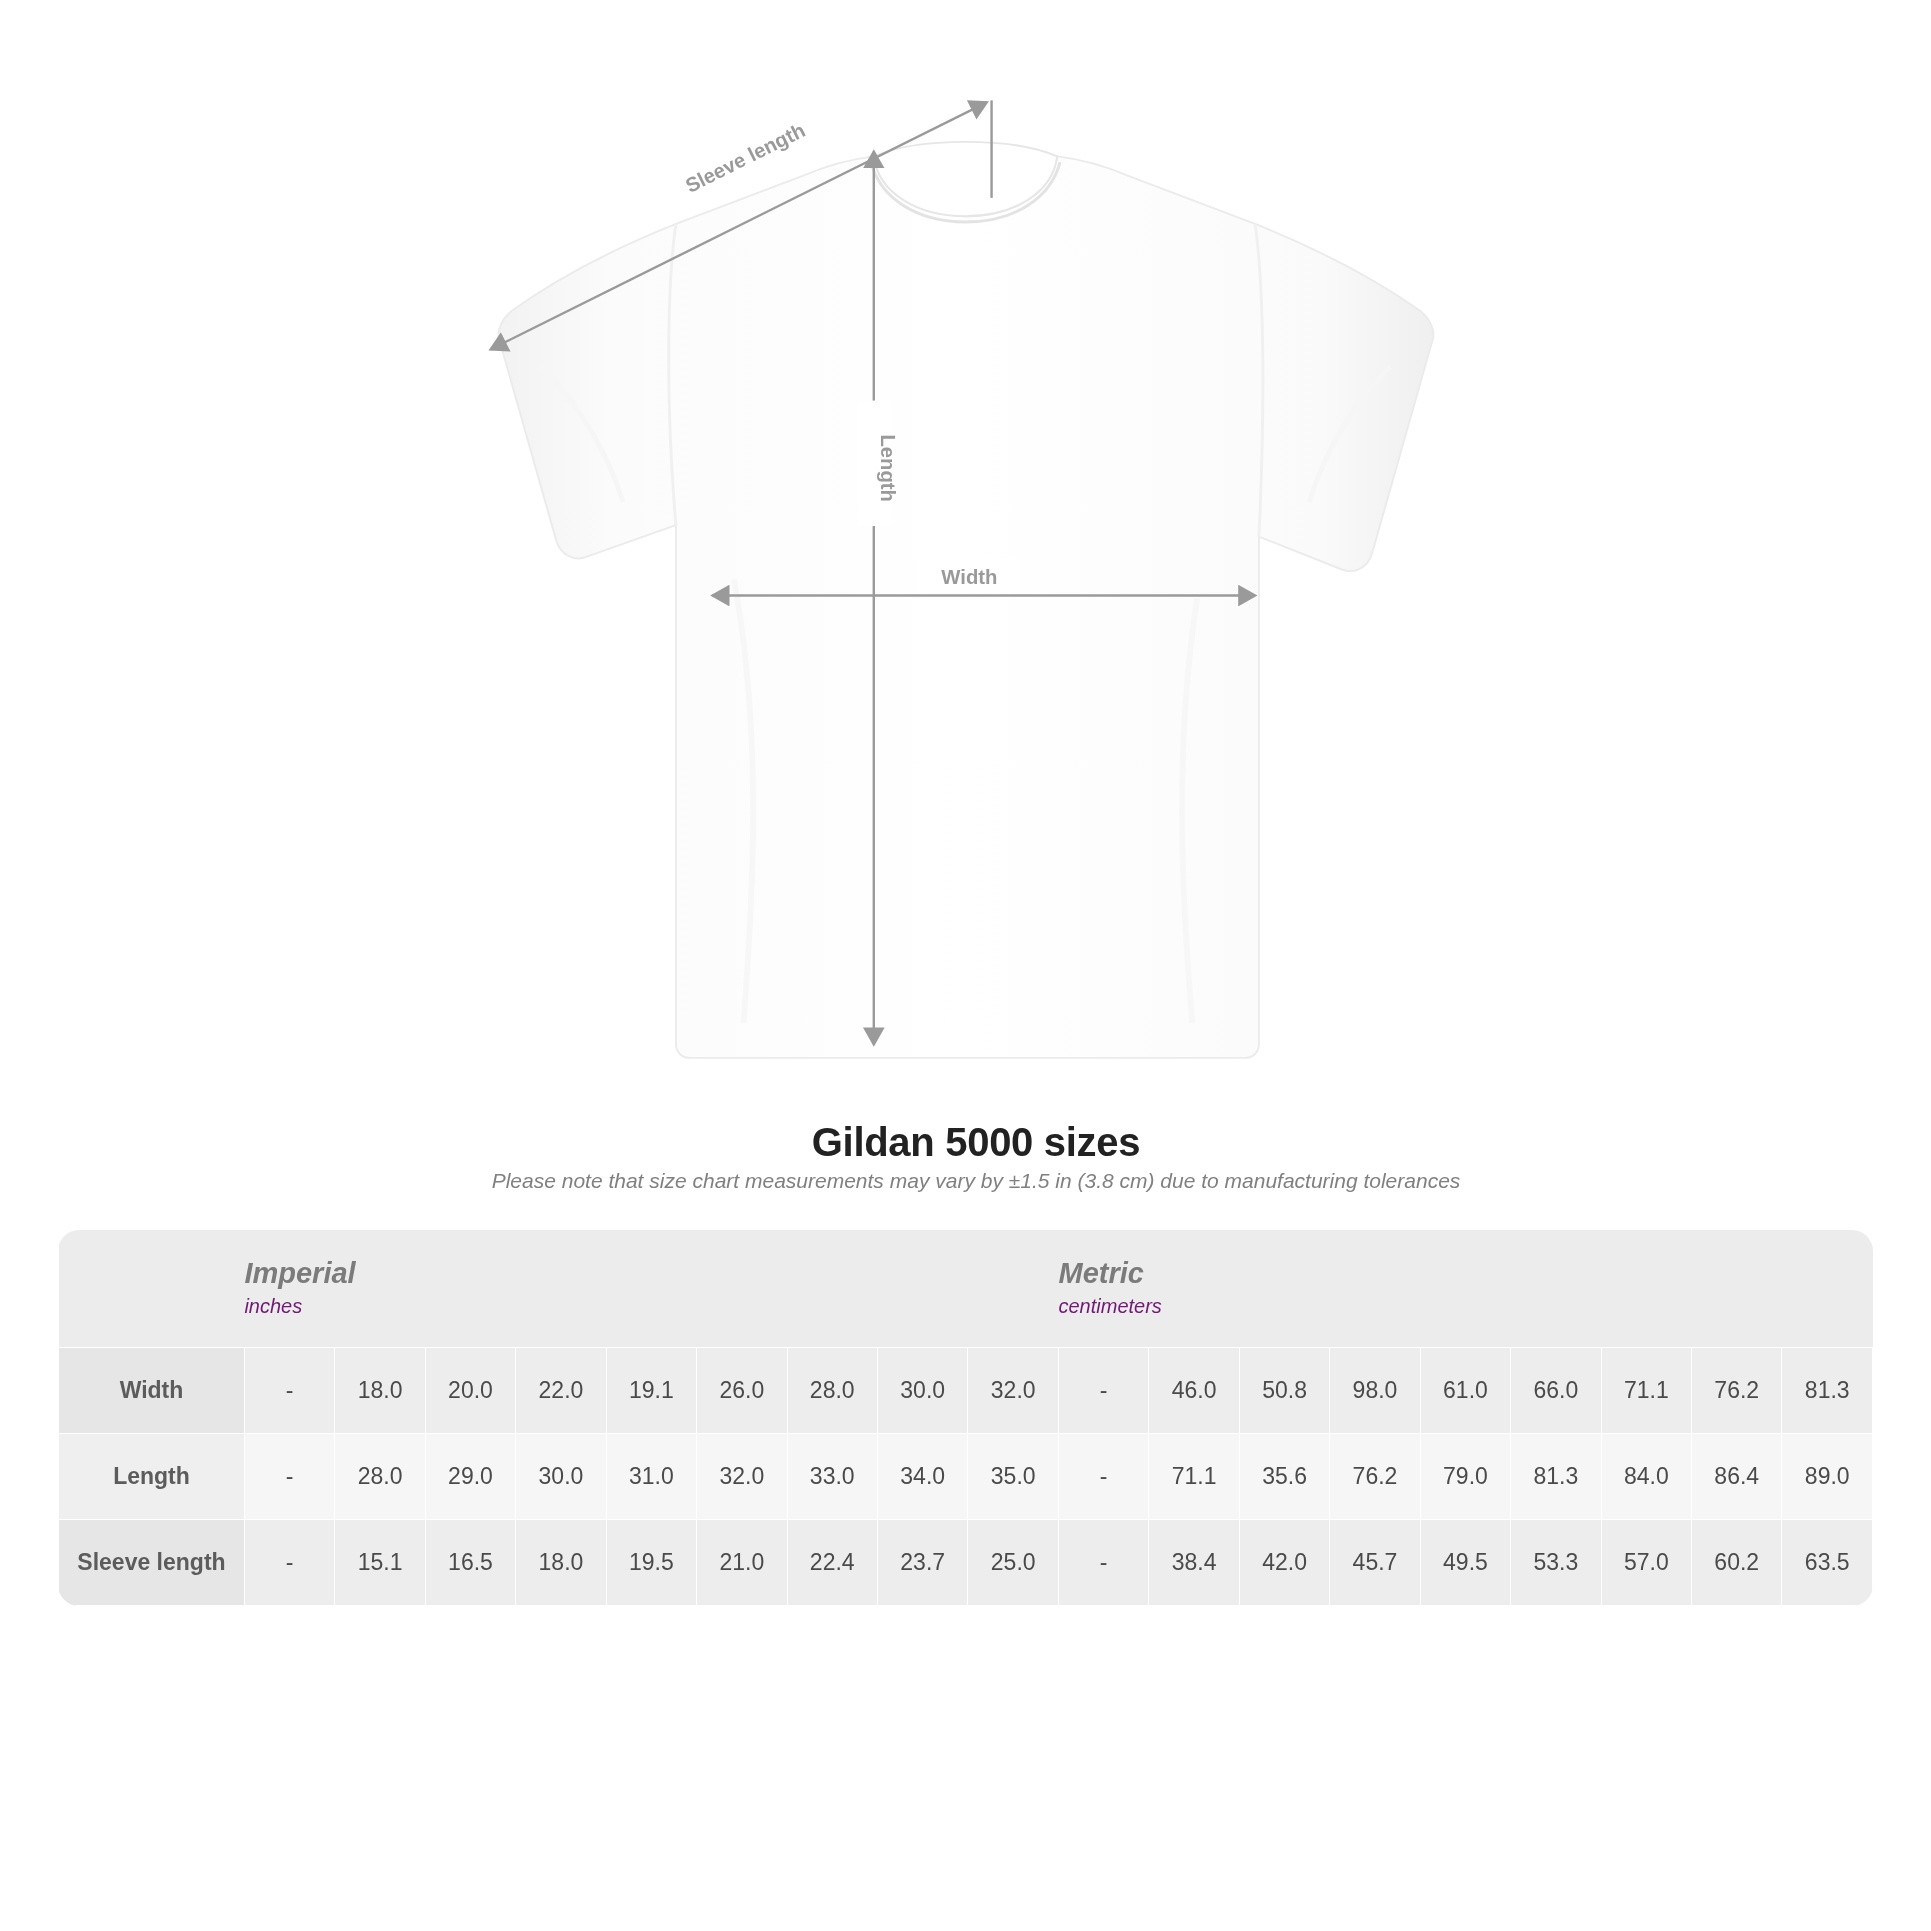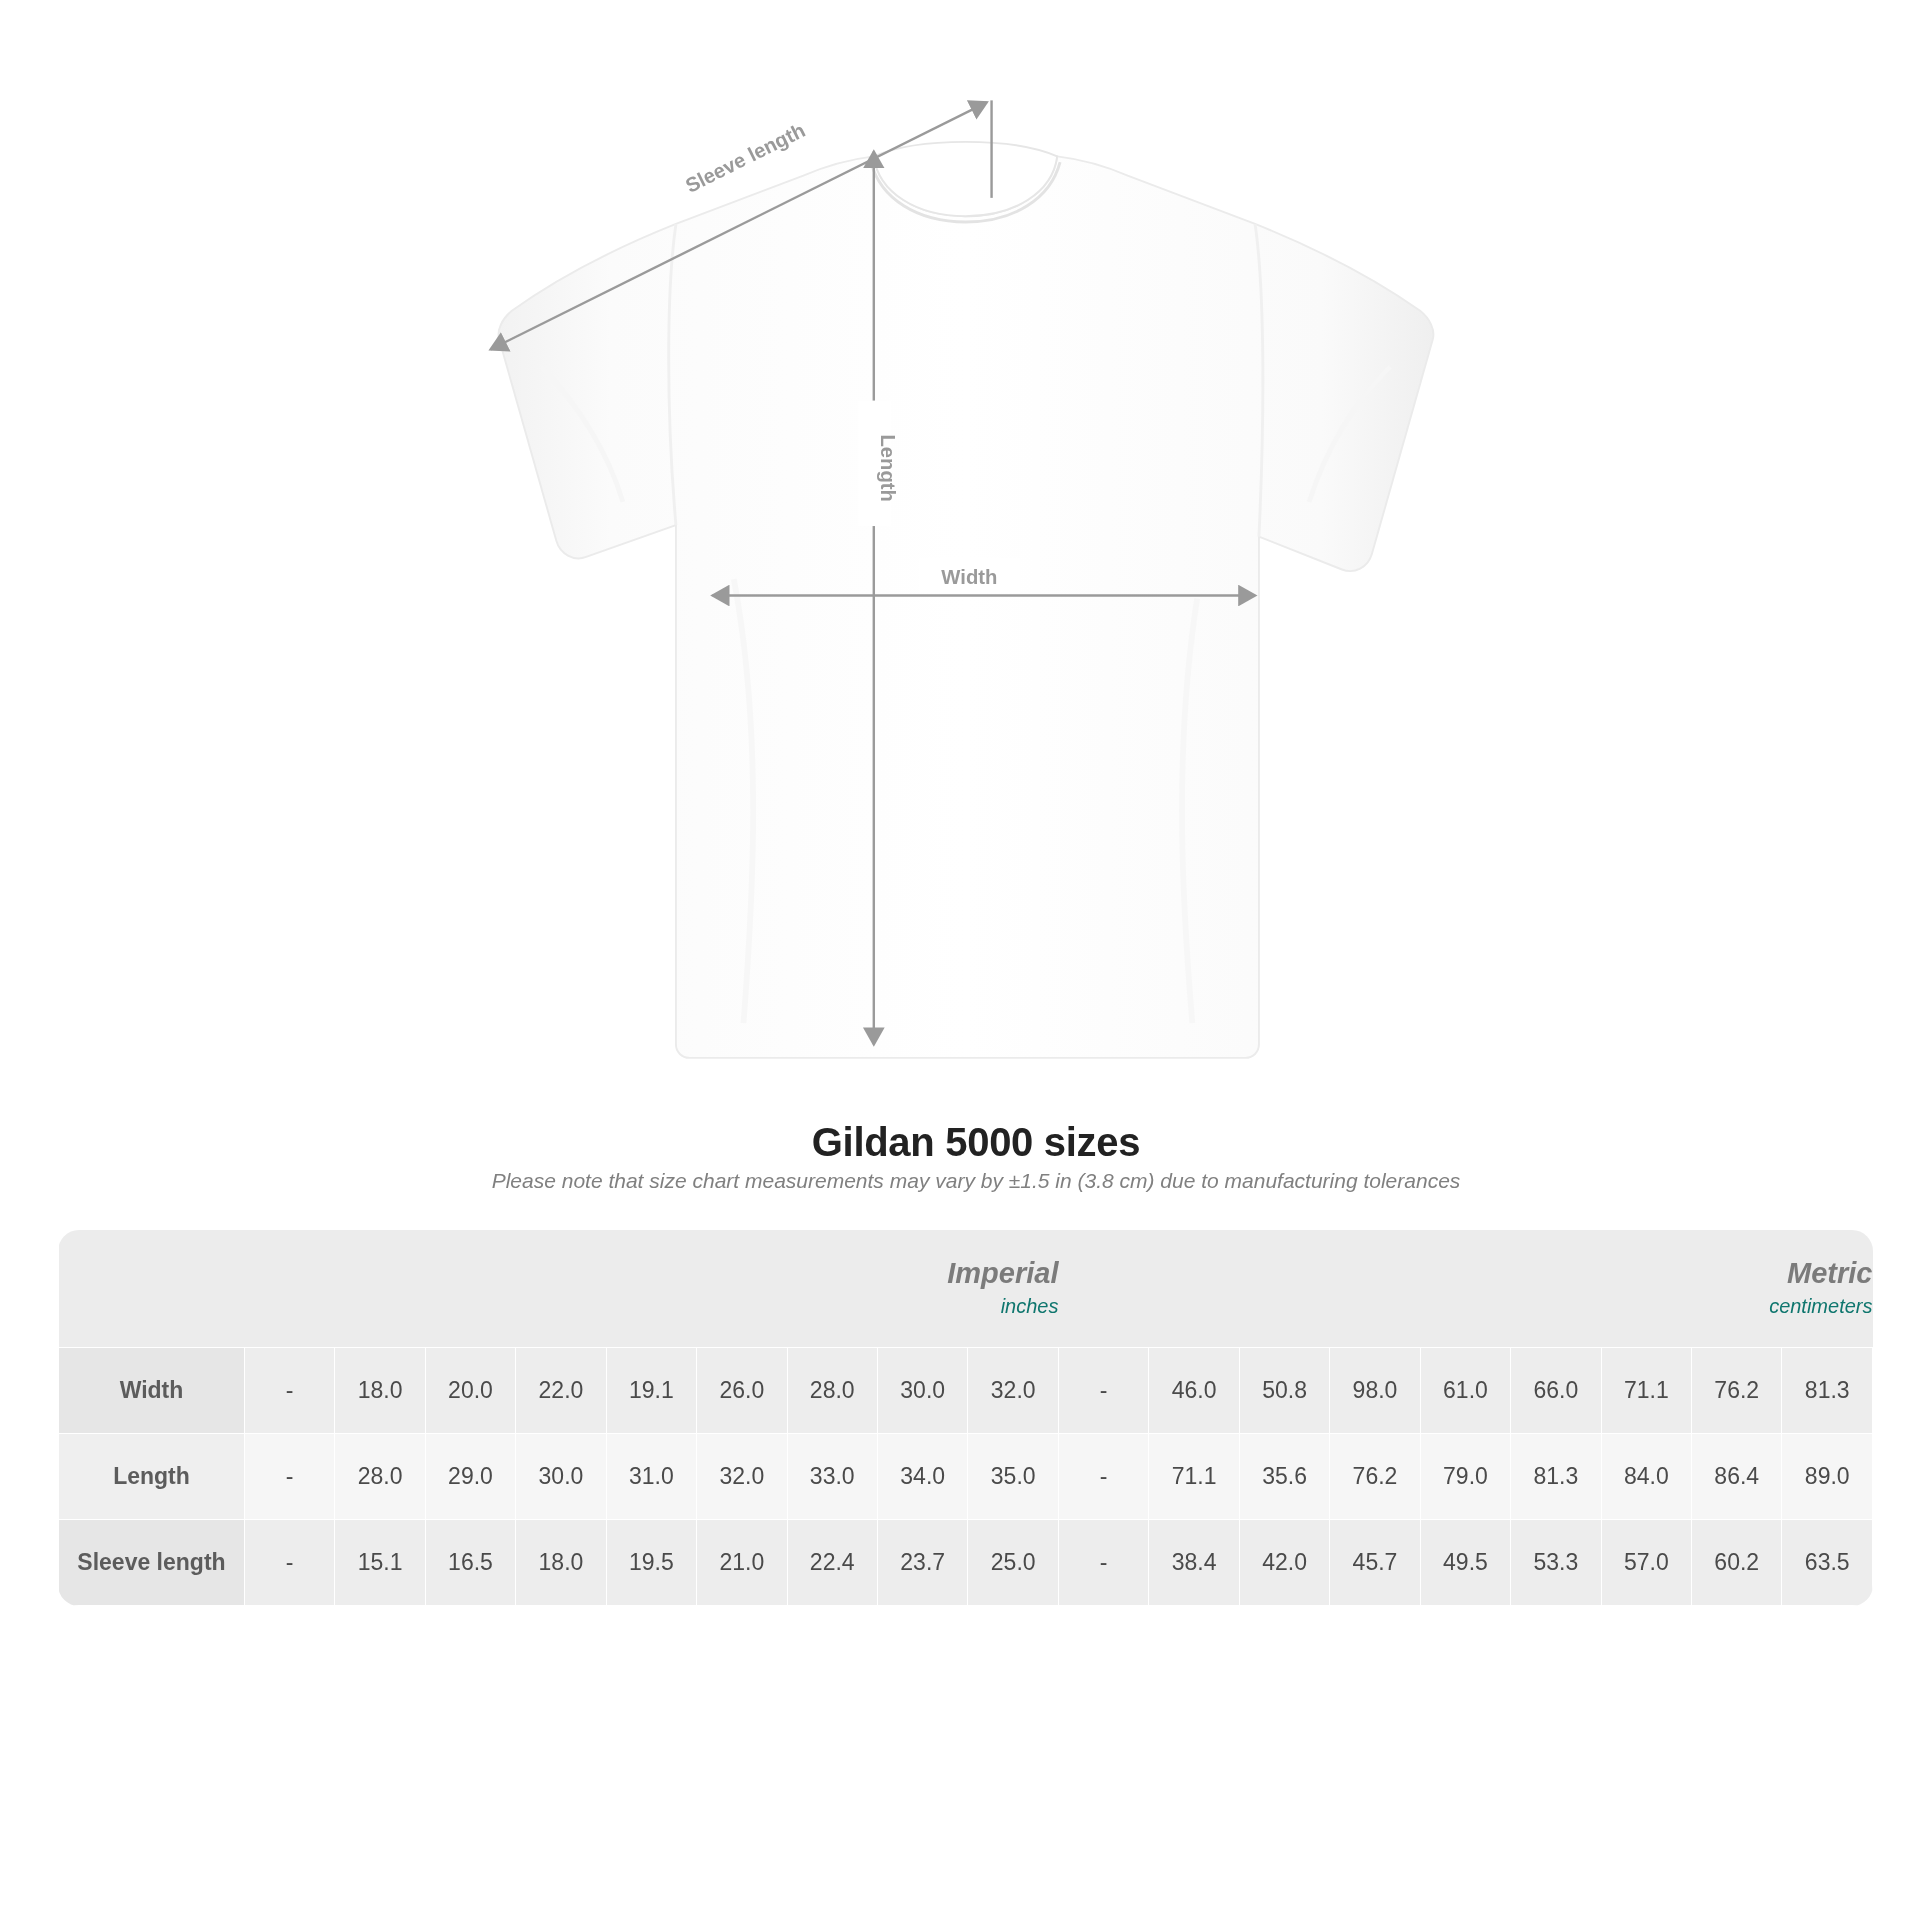--- a/index.html
+++ b/index.html
@@ -53,33 +53,33 @@
     overflow: hidden;
   }
   table.size-table {
     width: 1815px;
     border-collapse: collapse;
     table-layout: fixed;
   }
   table.size-table tr.unit-row td {
     background: #ececec;
     padding: 27px 0 29px 0;
-    text-align: right;
+    text-align: left;
     vertical-align: middle;
   }
   .unit-name {
     font-size: 29px;
     font-weight: bold;
     font-style: italic;
     color: #7b7b7b;
   }
   .unit-sub {
     font-size: 20px;
     font-style: italic;
-    color: #0f766e;
+    color: #701a75;
     margin-top: 5.8px;
   }
 
   table.size-table th, table.size-table td {
     border: 1px solid #ffffff;
   }
   table.size-table tr.unit-row td { border: none; }
 
   .hdr-cell {
     background: #ffffff;

